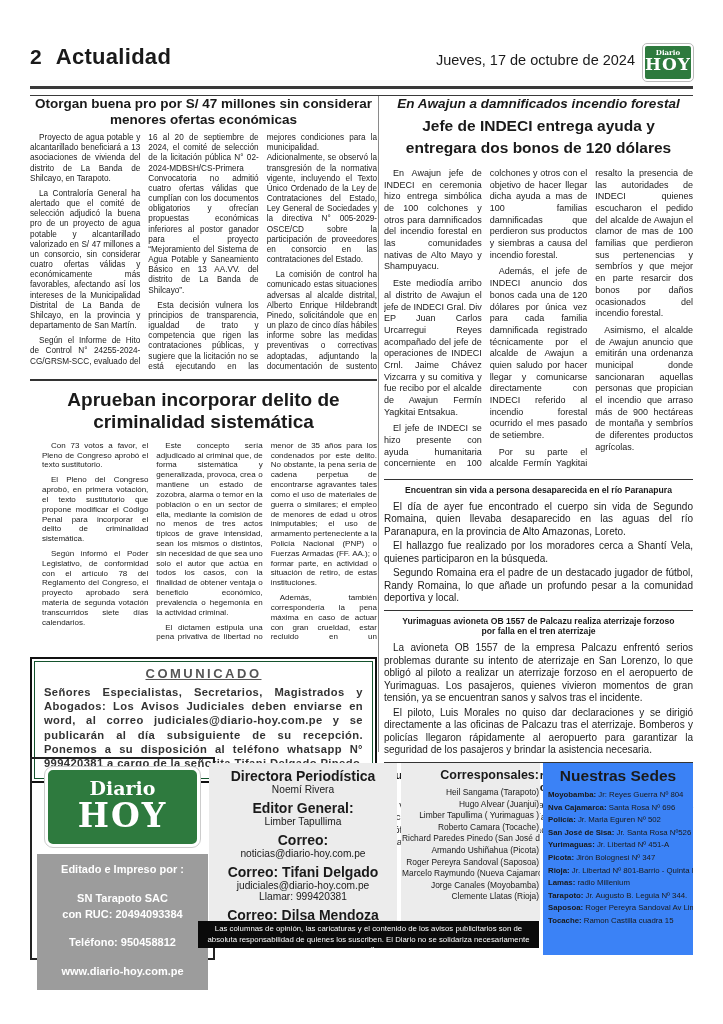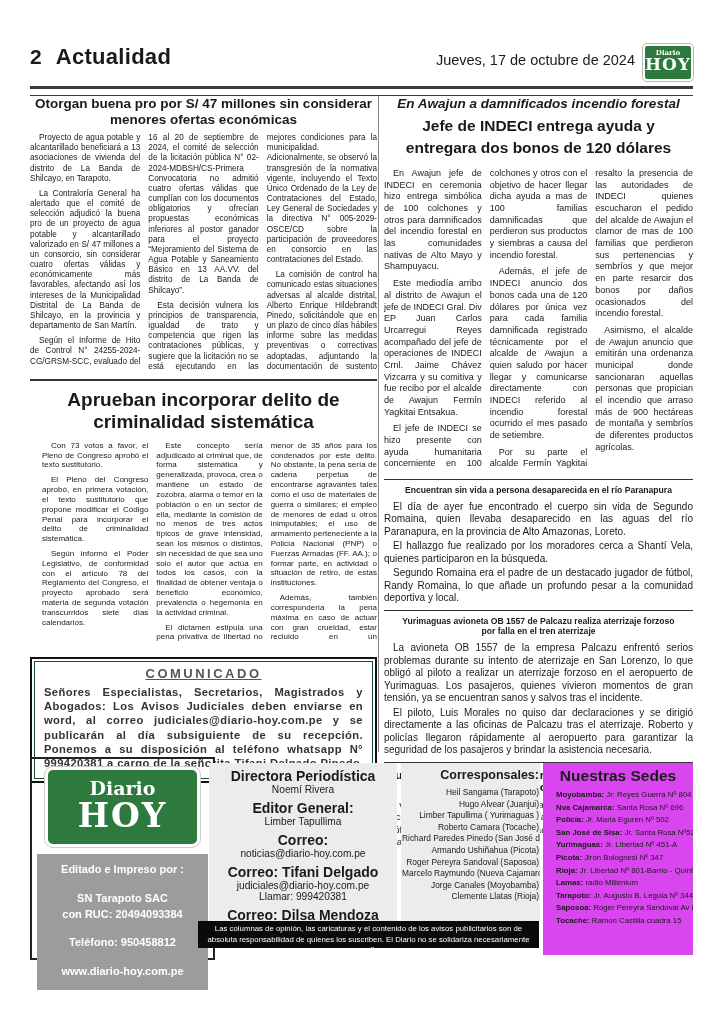--- a/index.html
+++ b/index.html
@@ -56,22 +56,22 @@
   .pubgray .gap{height:11px;}
   .staffbox{position:absolute;left:209px;top:763px;width:188px;height:158px;background:#ececec;
             text-align:center;padding:5px 2px;box-sizing:border-box;}
   .staffbox .lbl{font-size:14px;font-weight:bold;}
   .staffbox .ln{font-size:10.2px;}
   .staffbox .ent{margin-bottom:5px;}
   .corrbox{position:absolute;left:401px;top:763px;width:139px;height:158px;background:#ececec;
            text-align:right;padding:5px 1px;box-sizing:border-box;overflow:hidden;}
   .corrbox .t{font-size:12.5px;font-weight:bold;margin-bottom:5px;}
   .corrlist div{font-size:8.4px;line-height:11.6px;white-space:nowrap;}
-  .sedesbox{position:absolute;left:543px;top:763px;width:150px;height:192px;background:#d946ef;
-            padding:4px 13px;box-sizing:border-box;overflow:hidden;}
+  .sedesbox{position:absolute;left:543px;top:763px;width:150px;height:192px;background:#3b82f6;
+            padding:4px 5px;box-sizing:border-box;overflow:hidden;}
   .sedesbox .t{font-size:15.5px;font-weight:bold;text-align:center;line-height:1.1;margin-bottom:5px;}
   .sedeslist div{font-size:7.8px;line-height:12.6px;white-space:nowrap;}
   .blackbar{position:absolute;left:198px;top:921px;width:341px;height:27px;background:#0a0a0a;color:#fff;
             font-size:7.8px;line-height:1.35;text-align:center;padding:3px 6px;box-sizing:border-box;}
   .banner{position:absolute;left:30px;top:957px;width:663px;height:33px;background:#6cb56c;color:#fff;
           font-family:"DejaVu Serif",serif;font-weight:bold;font-size:13px;line-height:1.2;
           text-align:center;padding-top:2px;box-sizing:border-box;}
 </style>
 </head>
 <body>
@@ -140,21 +140,21 @@
           <p>El día de ayer fue encontrado el cuerpo sin vida de Segundo Romaina, quien llevaba desaparecido en las aguas del río Paranapura, en la provincia de Alto Amazonas, Loreto.</p>
           <p>El hallazgo fue realizado por los moradores cerca a Shantí Vela, quienes participaron en la búsqueda.</p>
           <p>Segundo Romaina era el padre de un destacado jugador de fútbol, Randy Romaina, lo que añade un profundo pesar a la comunidad deportiva y local.</p>
         </div>
     </div>
     <hr class="ruleR">
     <div>
       <div class="brief-t">Yurimaguas avioneta OB 1557 de Palcazu realiza aterrizaje forzoso por falla en el tren aterrizaje</div>
       <div class="brief-b">
           <p>La avioneta OB 1557 de la empresa Palcazu enfrentó serios problemas durante su intento de aterrizaje en San Lorenzo, lo que obligó al piloto a realizar un aterrizaje forzoso en el aeropuerto de Yurimaguas. Los pasajeros, quienes vivieron momentos de gran tensión, ya se encuentran sanos y salvos tras el incidente.</p>
-          <p>El piloto, Luis Morales no quiso dar declaraciones y se dirigió directamente a las oficinas de Palcazu tras el aterrizaje. Roberto y policías llegaron rápidamente al aeropuerto para garantizar la seguridad de los pasajeros y brindar la asistencia necesaria.</p>
+          <p>El piloto, Luis Morales no quiso dar declaraciones y se dirigió directamente a las oficinas de Palcazu tras el aterrizaje. Bomberos y policías llegaron rápidamente al aeropuerto para garantizar la seguridad de los pasajeros y brindar la asistencia necesaria.</p>
         </div>
     </div>
     <hr class="ruleR">
     <div>
       <div class="brief-t3">Yurimaguas :Camioneta sufre accidente en el Puerto la Boca</div>
       <div class="brief-b3">
           <p>Un vehículo termina chocando contra una lancha, ocurrió en el puerto la Boca, según los testigos se le habrían vaciado los frenos por lo que el chófer perdió el control de la unidad y fue a impactar contra la parte delantera de una embarcación.</p>
         </div>
     </div>
   </div>

